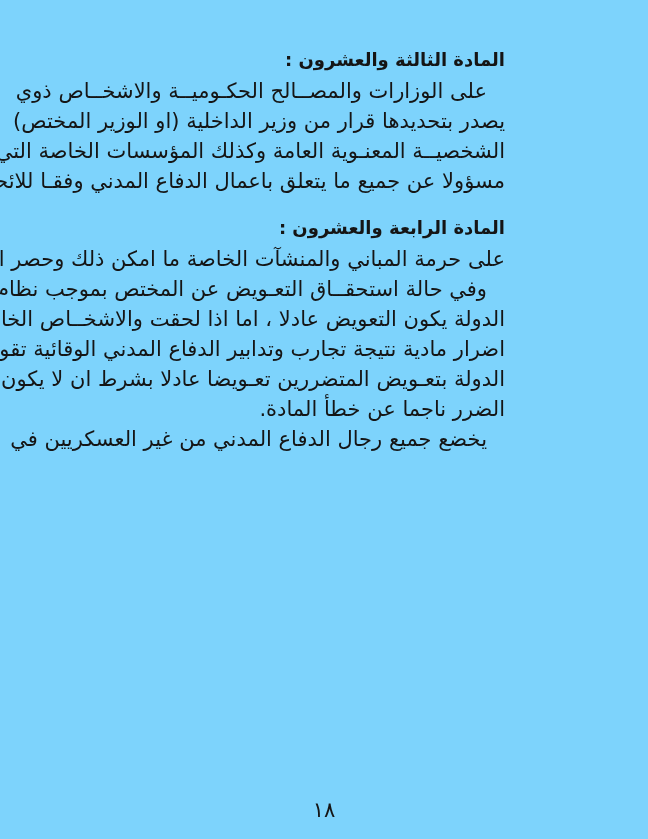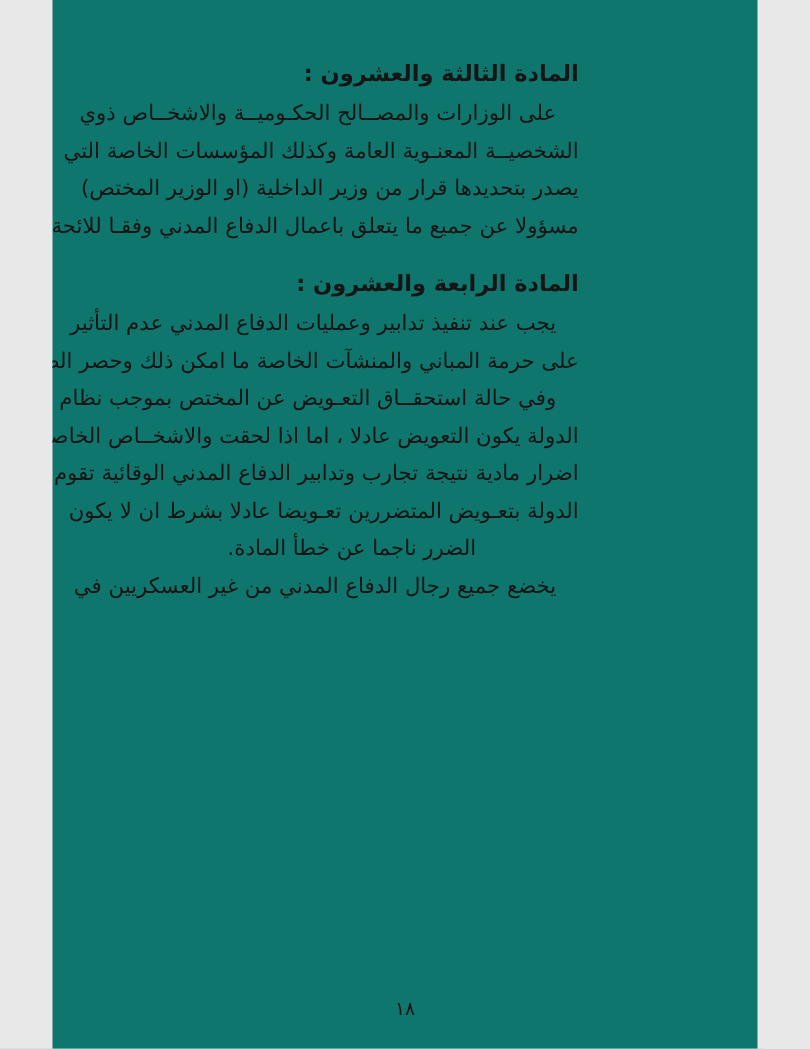--- a/index.html
+++ b/index.html
@@ -2,24 +2,24 @@
 <html lang="ar" dir="rtl"><head>
 <meta charset="utf-8">
 <style>
   html, body {
     margin: 0;
     padding: 0;
     background: #e8e8e8;
   }
   .page {
     position: relative;
-    width: 564px;
+    width: 648px;
     height: 839px;
     margin: 0 auto;
-    background: #0f766e;
+    background: #7dd3fc;
     direction: rtl;
     font-family: "DejaVu Sans", sans-serif;
     color: #151515;
     overflow: hidden;
   }
   .content {
     position: absolute;
     top: 44px;
     right: 143px;
     left: 58px;
@@ -35,59 +35,58 @@
   .article + .article .heading {
     margin-top: 16px;
   }
   .article-3 .heading {
     margin-top: 24px;
   }
   .para {
     margin: 0;
   }
   .line {
-    font-size: 17px;
+    font-size: 21px;
     line-height: 30px;
-    text-align: center;
+    text-align: right;
     white-space: nowrap;
   }
   .line.first {
     padding-right: 18px;
   }
   .page-number {
     position: absolute;
     top: 798px;
     left: 0;
     width: 100%;
     text-align: center;
-    font-size: 15px;
+    font-size: 21px;
     color: #151515;
     direction: rtl;
   }
 </style>
 </head>
 <body>
 
 <div class="page">
   <main class="content">
 
     <section class="article article-1">
       <h2 class="heading">المادة الثالثة والعشرون :</h2>
       <div class="para">
         <div class="line first">على الوزارات والمصــالح الحكـوميــة والاشخــاص ذوي</div>
+        <div class="line">يصدر بتحديدها قرار من وزير الداخلية (او الوزير المختص)</div>
         <div class="line">الشخصيــة المعنـوية العامة وكذلك المؤسسات الخاصة التي</div>
-        <div class="line">يصدر بتحديدها قرار من وزير الداخلية (او الوزير المختص)</div>
         <div class="line">مسؤولا عن جميع ما يتعلق باعمال الدفاع المدني وفقـا للائحة</div>
       </div>
     </section>
 
     <section class="article article-2">
       <h2 class="heading">المادة الرابعة والعشرون :</h2>
       <div class="para">
-        <div class="line first">يجب عند تنفيذ تدابير وعمليات الدفاع المدني عدم التأثير</div>
         <div class="line">على حرمة المباني والمنشآت الخاصة ما امكن ذلك وحصر الضرر</div>
       </div>
       <div class="para">
         <div class="line first">وفي حالة استحقــاق التعـويض عن المختص بموجب نظام</div>
         <div class="line">الدولة يكون التعويض عادلا ، اما اذا لحقت والاشخــاص الخاصة</div>
         <div class="line">اضرار مادية نتيجة تجارب وتدابير الدفاع المدني الوقائية تقوم</div>
         <div class="line">الدولة بتعـويض المتضررين تعـويضا عادلا بشرط ان لا يكون</div>
         <div class="line">الضرر ناجما عن خطأ المادة.</div>
       </div>
     </section>

